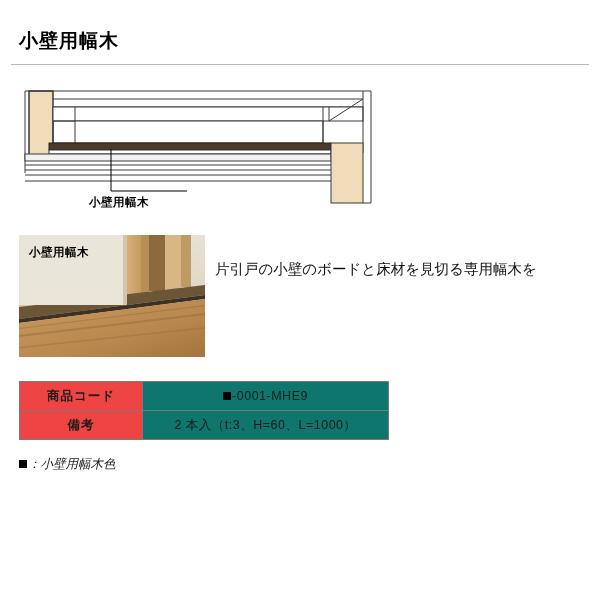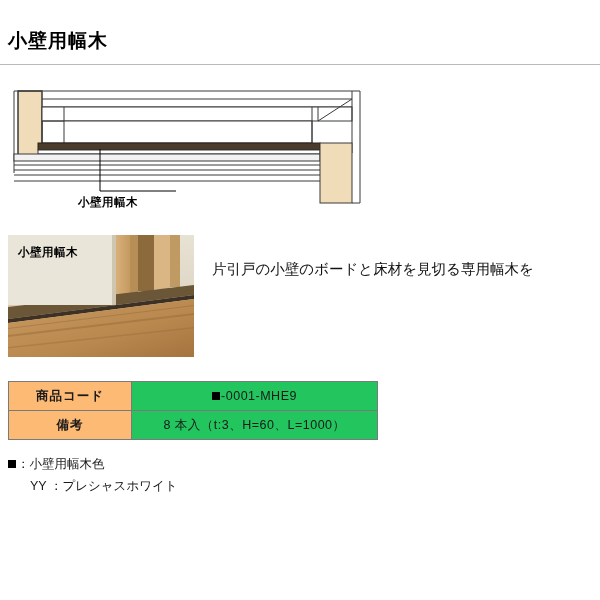--- a/index.html
+++ b/index.html
@@ -12,21 +12,21 @@
     background: #ffffff;
     font-family: "Liberation Sans", "DejaVu Sans", sans-serif;
     color: #1a1a1a;
     overflow: hidden;
   }
   .page {
     position: relative;
     width: 600px;
     height: 600px;
     box-sizing: border-box;
-    padding: 0 0;
+    padding: 0 11px;
   }
 
   
   .title {
     font-size: 19px;
     font-weight: bold;
     letter-spacing: 1px;
     padding: 28px 0 10px 8px;
     color: #000;
   }
@@ -77,21 +77,21 @@
     left: 10px;
     top: 10px;
     font-size: 11.5px;
     font-weight: bold;
     color: #000;
     z-index: 4;
     letter-spacing: 0.5px;
   }
   .desc {
     position: absolute;
-    left: 212px;
+    left: 204px;
     top: 22px;
     width: 350px;
     font-size: 14.5px;
     line-height: 1.75;
     color: #111;
   }
 
   
   .spec-table {
     margin: 16px 0 0 8px;
@@ -101,35 +101,36 @@
   }
   .spec-table td {
     border: 1px solid #7a7a7a;
     height: 24px;
     padding: 2px 6px;
     text-align: center;
     vertical-align: middle;
   }
   .spec-table td.head {
     width: 110px;
-    background: #fdba74;
+    background: #ef4444;
     font-weight: bold;
     letter-spacing: 1px;
     font-family: Liberation Mono, monospace;
   }
   .spec-table td.val {
-    background: #22c55e;
+    background: #0f766e;
     letter-spacing: 0.5px;
   }
 
   
   .legend {
     margin: 14px 0 0 8px;
     font-size: 12.5px;
     line-height: 1.62;
+    font-style: italic;
   }
   .legend .legend-head {
     font-size: 12.5px;
     margin-bottom: 2px;
   }
   .legend ul {
     list-style: none;
     margin: 0;
     padding: 0 0 0 22px;
   }
@@ -253,25 +254,24 @@
   </div>
 
   <table class="spec-table">
     <tbody>
       <tr>
         <td class="head">商品コード</td>
         <td class="val"><span class="sq"></span><span>-0001-MHE9</span></td>
       </tr>
       <tr>
         <td class="head">備考</td>
-        <td class="val">8 本入（t:3、H=60、L=1000）</td>
+        <td class="val">2 本入（t:3、H=60、L=1000）</td>
       </tr>
     </tbody>
   </table>
 
   <div class="legend">
     <div class="legend-head"><span class="sq"></span><span>：小壁用幅木色</span></div>
     <ul>
-      <li>YY ：プレシャスホワイト</li>
     </ul>
   </div>
 
 </div>
 
 </body></html>

